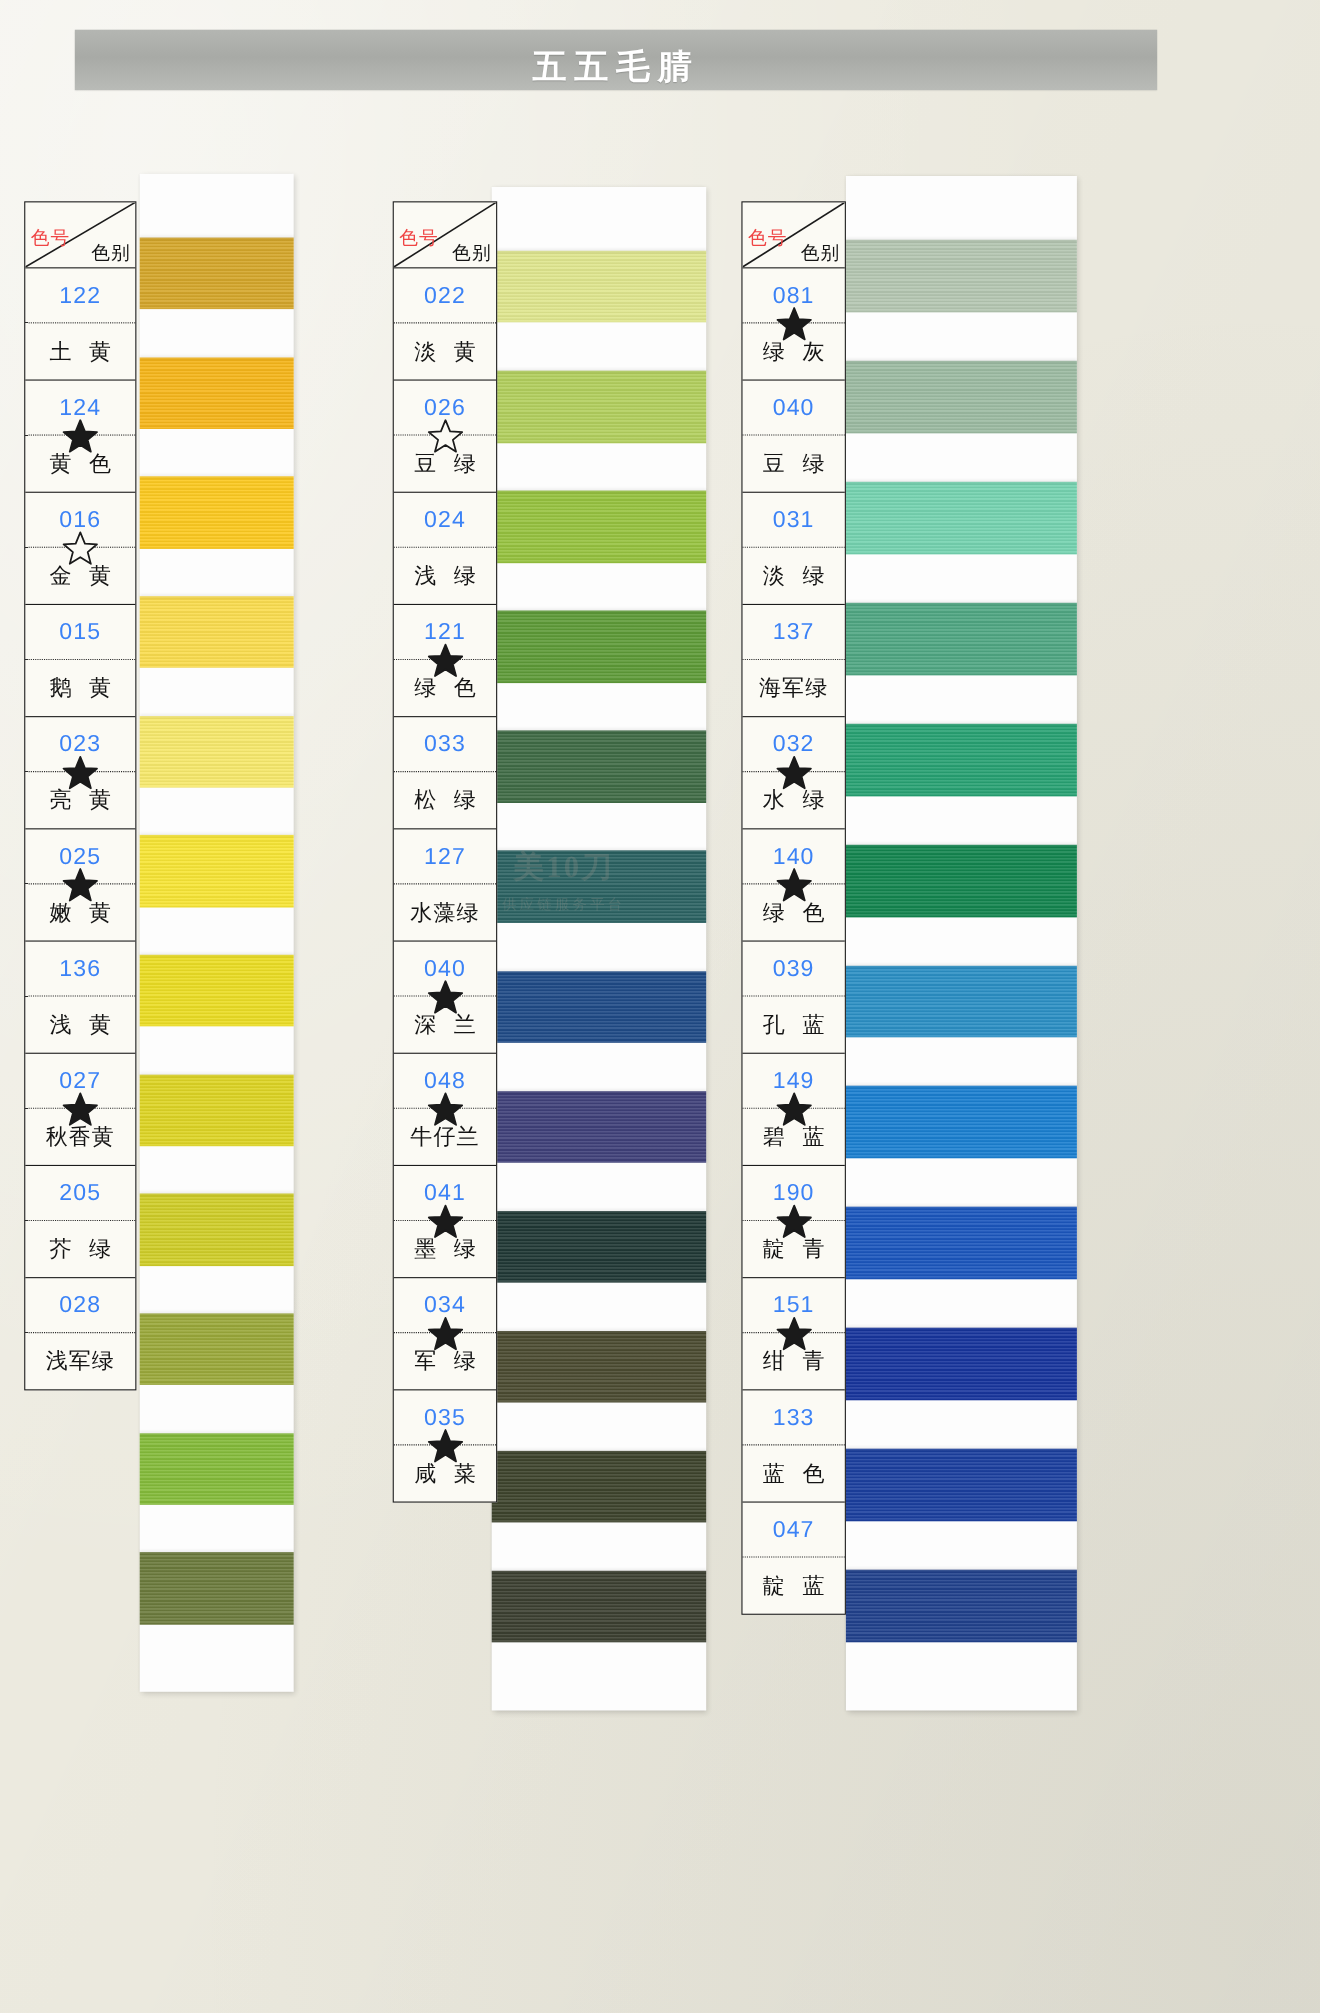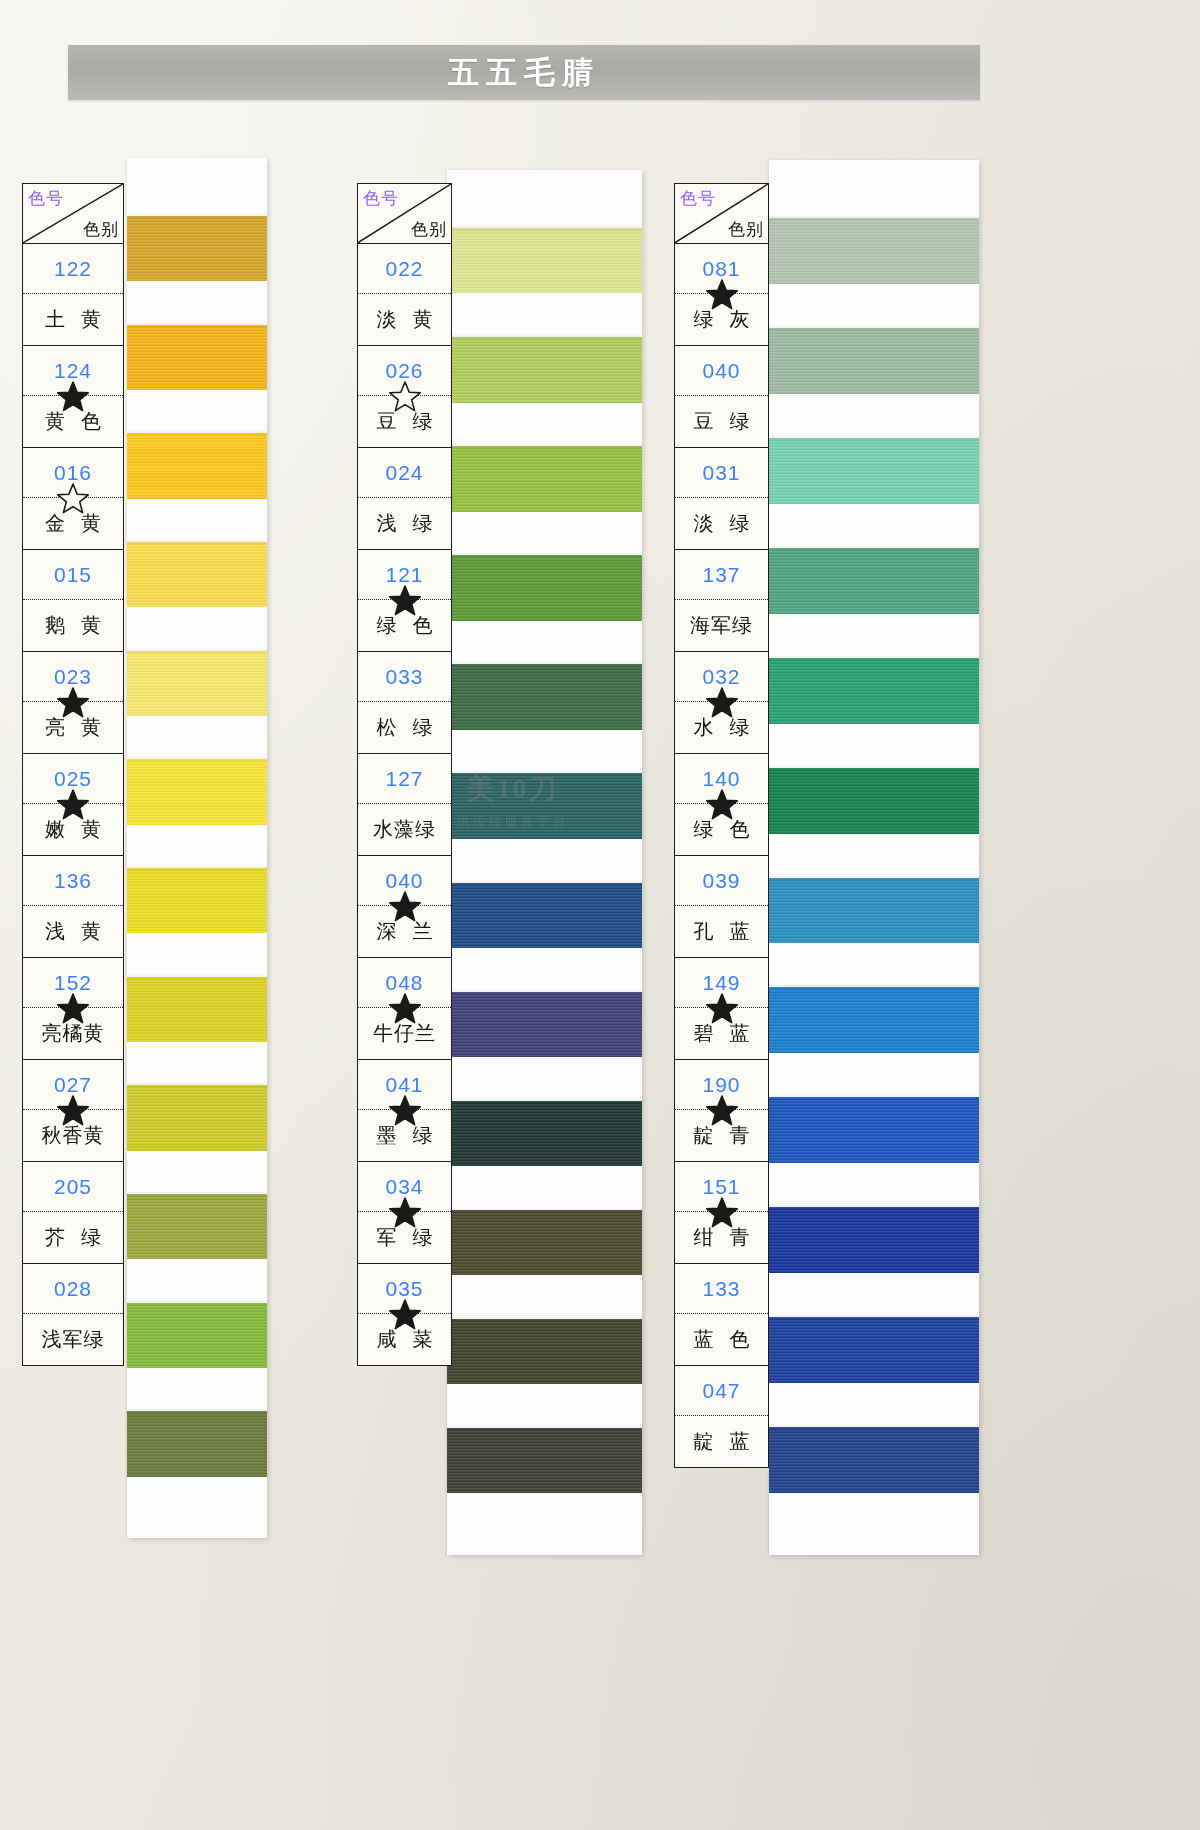--- a/index.html
+++ b/index.html
@@ -17,24 +17,24 @@
       linear-gradient(115deg, rgba(255,255,255,0.35) 0%, rgba(0,0,0,0.0) 35%, rgba(0,0,0,0.03) 100%),
       radial-gradient(ellipse at 12% 8%, rgba(255,255,255,0.45), rgba(0,0,0,0) 55%),
       radial-gradient(ellipse at 95% 95%, rgba(120,120,100,0.10), rgba(0,0,0,0) 60%),
       #eceadf;
     pointer-events: none;
   }
 
   
   #title-banner {
     position: absolute;
-    left: 68px; top: 45px;
-    width: 912px; height: 55px;
+    left: 68px; top: 27px;
+    width: 984px; height: 55px;
     background: linear-gradient(180deg, #b4b6b2 0%, #a8aaa6 45%, #b9bbb7 100%);
-    display: flex; align-items: center; justify-content: center;
+    display: flex; align-items: flex-end; justify-content: center;
     box-shadow: 0 1px 2px rgba(0,0,0,0.12);
   }
   #title-text {
     color: #ffffff;
     font-size: 31px;
     font-weight: bold;
     letter-spacing: 7px;
     text-shadow: 0 1px 1px rgba(0,0,0,0.18);
     font-family: "DejaVu Sans", sans-serif;
   }
@@ -59,22 +59,22 @@
   .legend-header {
     position: relative;
     height: 60px;
     border-bottom: 1.6px solid #1b1b1b;
     overflow: hidden;
   }
   .legend-header .diag {
     position: absolute; inset: 0;
   }
   .legend-header .hd-a {
-    position: absolute; left: 5px; top: 3px;
-    font-size: 17px; color: #8b5cf6; letter-spacing: 1px;
+    position: absolute; left: 5px; top: 21px;
+    font-size: 17px; color: #ef4444; letter-spacing: 1px;
     font-family: "DejaVu Sans", sans-serif;
   }
   .legend-header .hd-b {
     position: absolute; right: 4px; bottom: 2px;
     font-size: 17px; color: #141414; letter-spacing: 1px;
     font-family: "DejaVu Sans", sans-serif;
   }
 
   .legend-row {
     position: relative;
@@ -227,27 +227,20 @@
         <div class="name-cell spaced">嫩黄</div>
         <svg class="star-mark" viewBox="0 0 34 34">
           <polygon points="17,2 21.2,12.2 32.2,12.8 23.7,19.9 26.6,30.6 17,24.6 7.4,30.6 10.3,19.9 1.8,12.8 12.8,12.2" fill="#1a1a1a" stroke="#1a1a1a" stroke-width="1.6" stroke-linejoin="round"></polygon>
         </svg>
       </div>
       <div class="legend-row">
         <div class="code-cell">136</div>
         <div class="name-cell spaced">浅黄</div>
       </div>
       <div class="legend-row">
-        <div class="code-cell">152</div>
-        <div class="name-cell tight">亮橘黄</div>
-        <svg class="star-mark" viewBox="0 0 34 34">
-          <polygon points="17,2 21.2,12.2 32.2,12.8 23.7,19.9 26.6,30.6 17,24.6 7.4,30.6 10.3,19.9 1.8,12.8 12.8,12.2" fill="#1a1a1a" stroke="#1a1a1a" stroke-width="1.6" stroke-linejoin="round"></polygon>
-        </svg>
-      </div>
-      <div class="legend-row">
         <div class="code-cell">027</div>
         <div class="name-cell tight">秋香黄</div>
         <svg class="star-mark" viewBox="0 0 34 34">
           <polygon points="17,2 21.2,12.2 32.2,12.8 23.7,19.9 26.6,30.6 17,24.6 7.4,30.6 10.3,19.9 1.8,12.8 12.8,12.2" fill="#1a1a1a" stroke="#1a1a1a" stroke-width="1.6" stroke-linejoin="round"></polygon>
         </svg>
       </div>
       <div class="legend-row">
         <div class="code-cell">205</div>
         <div class="name-cell spaced">芥绿</div>
       </div>

